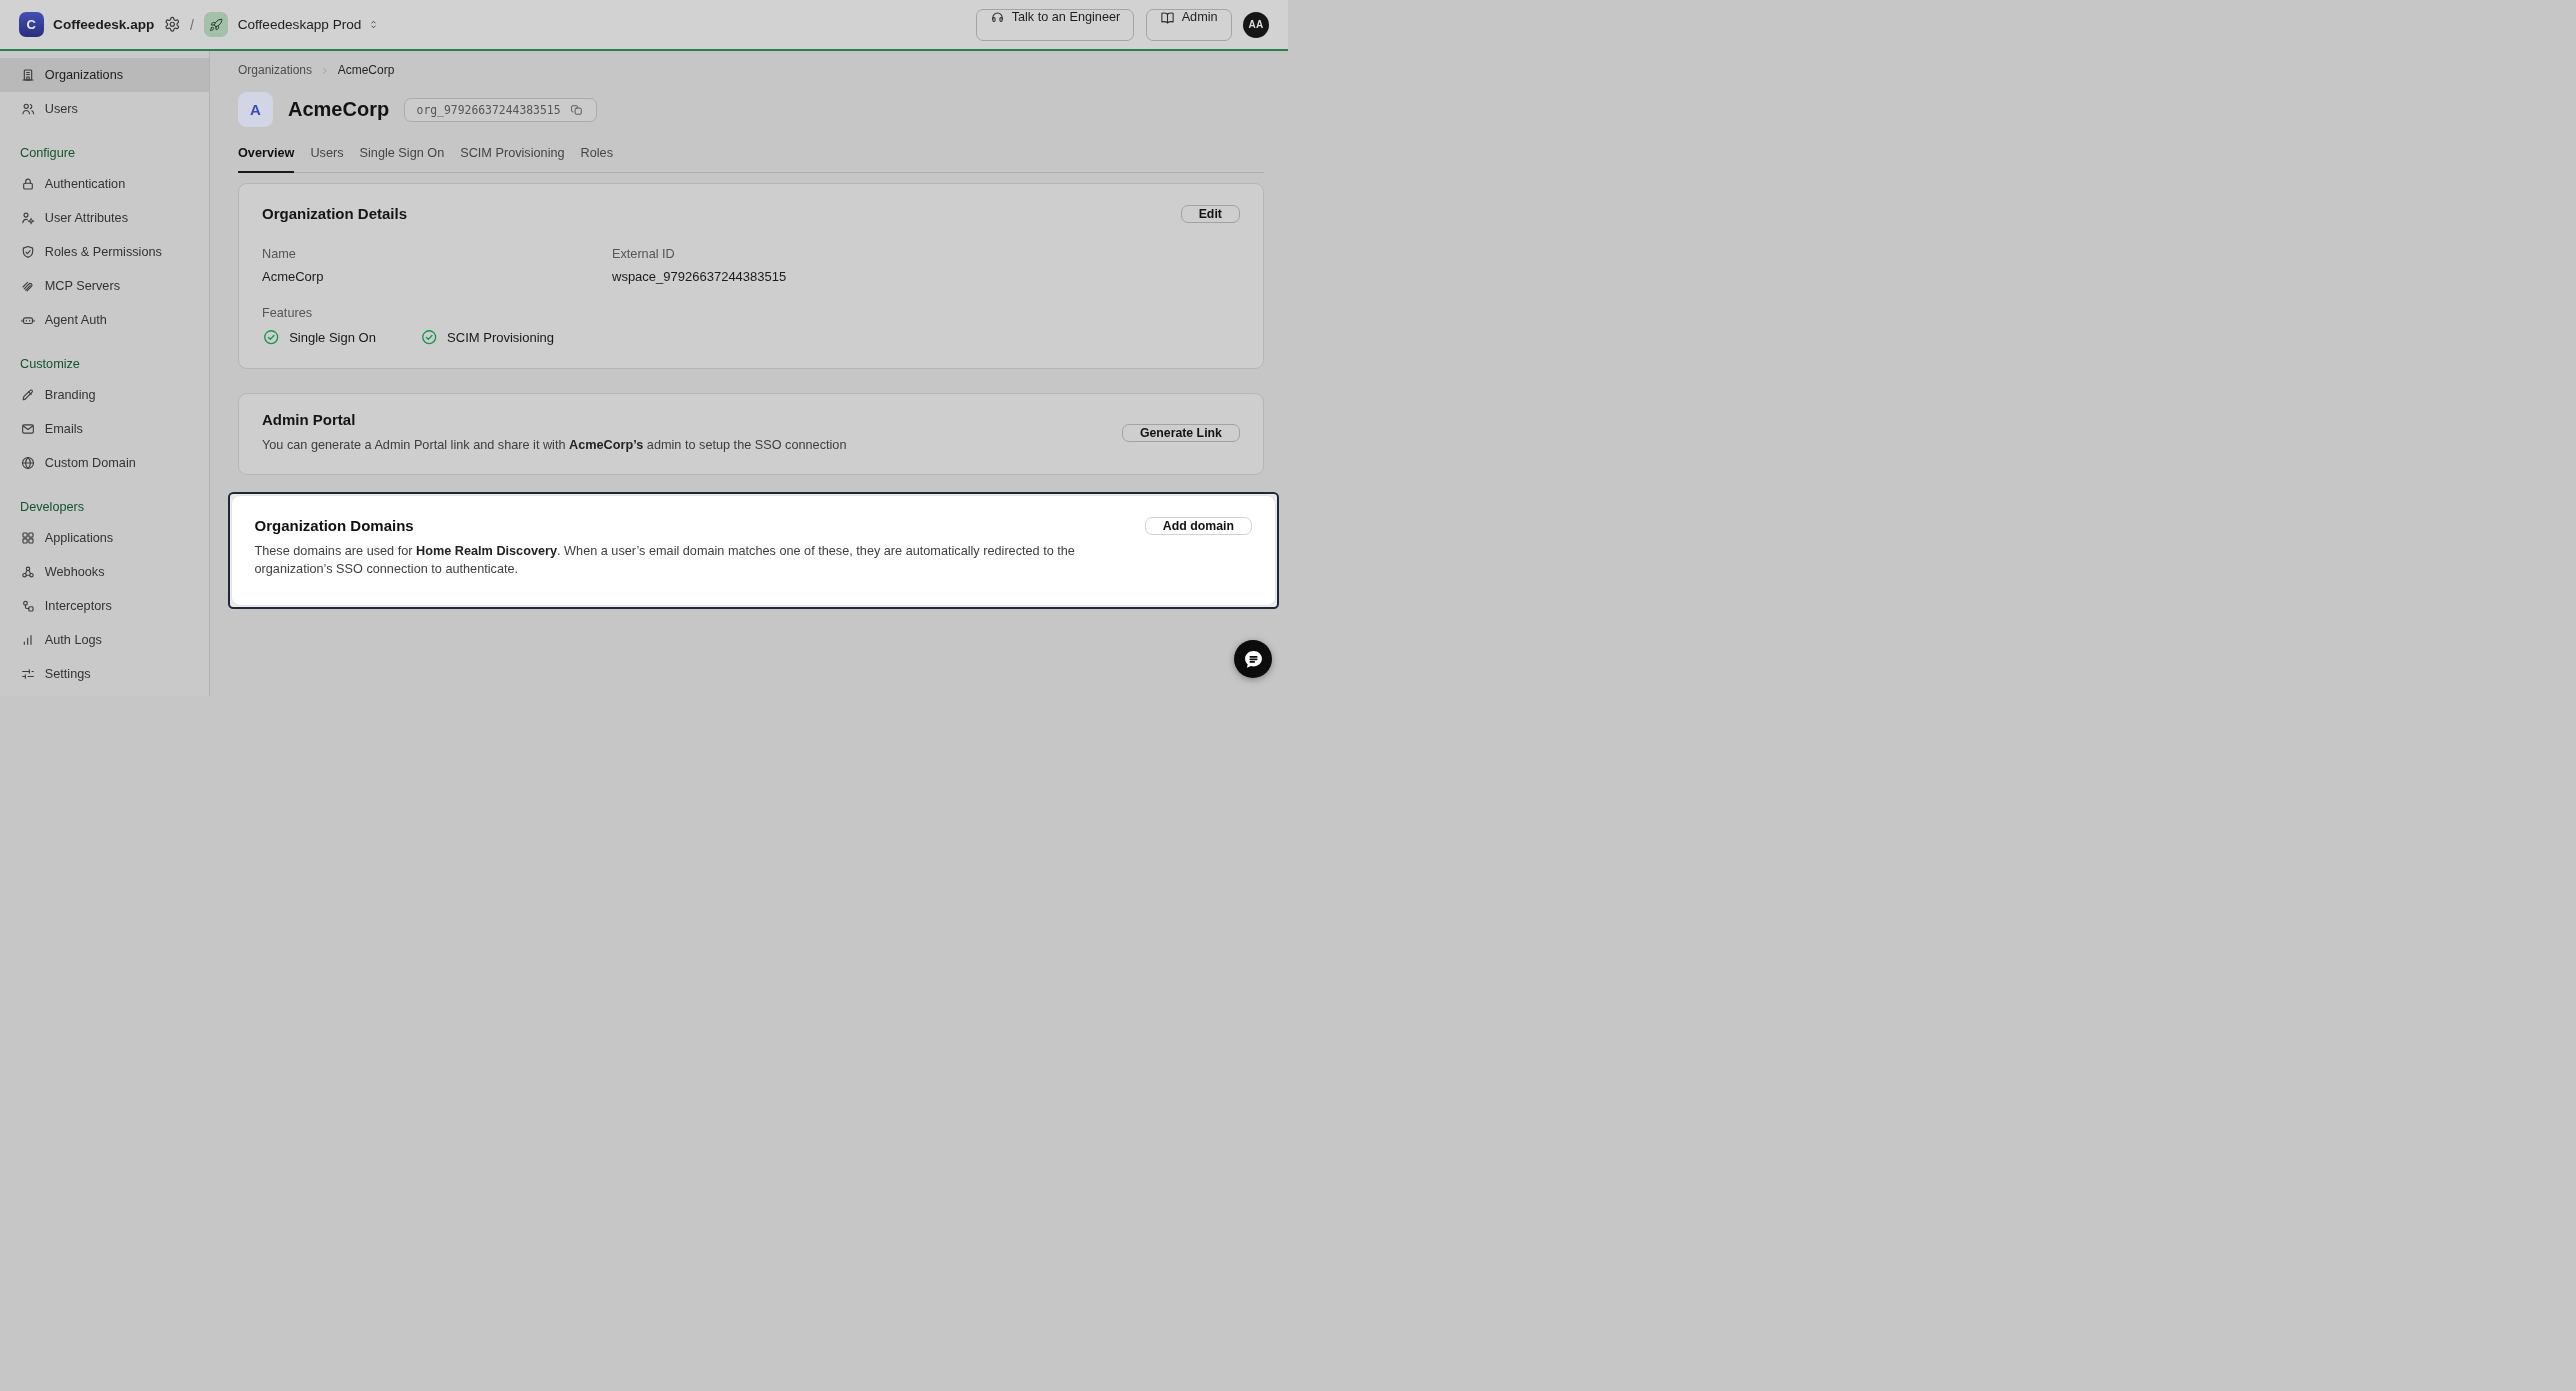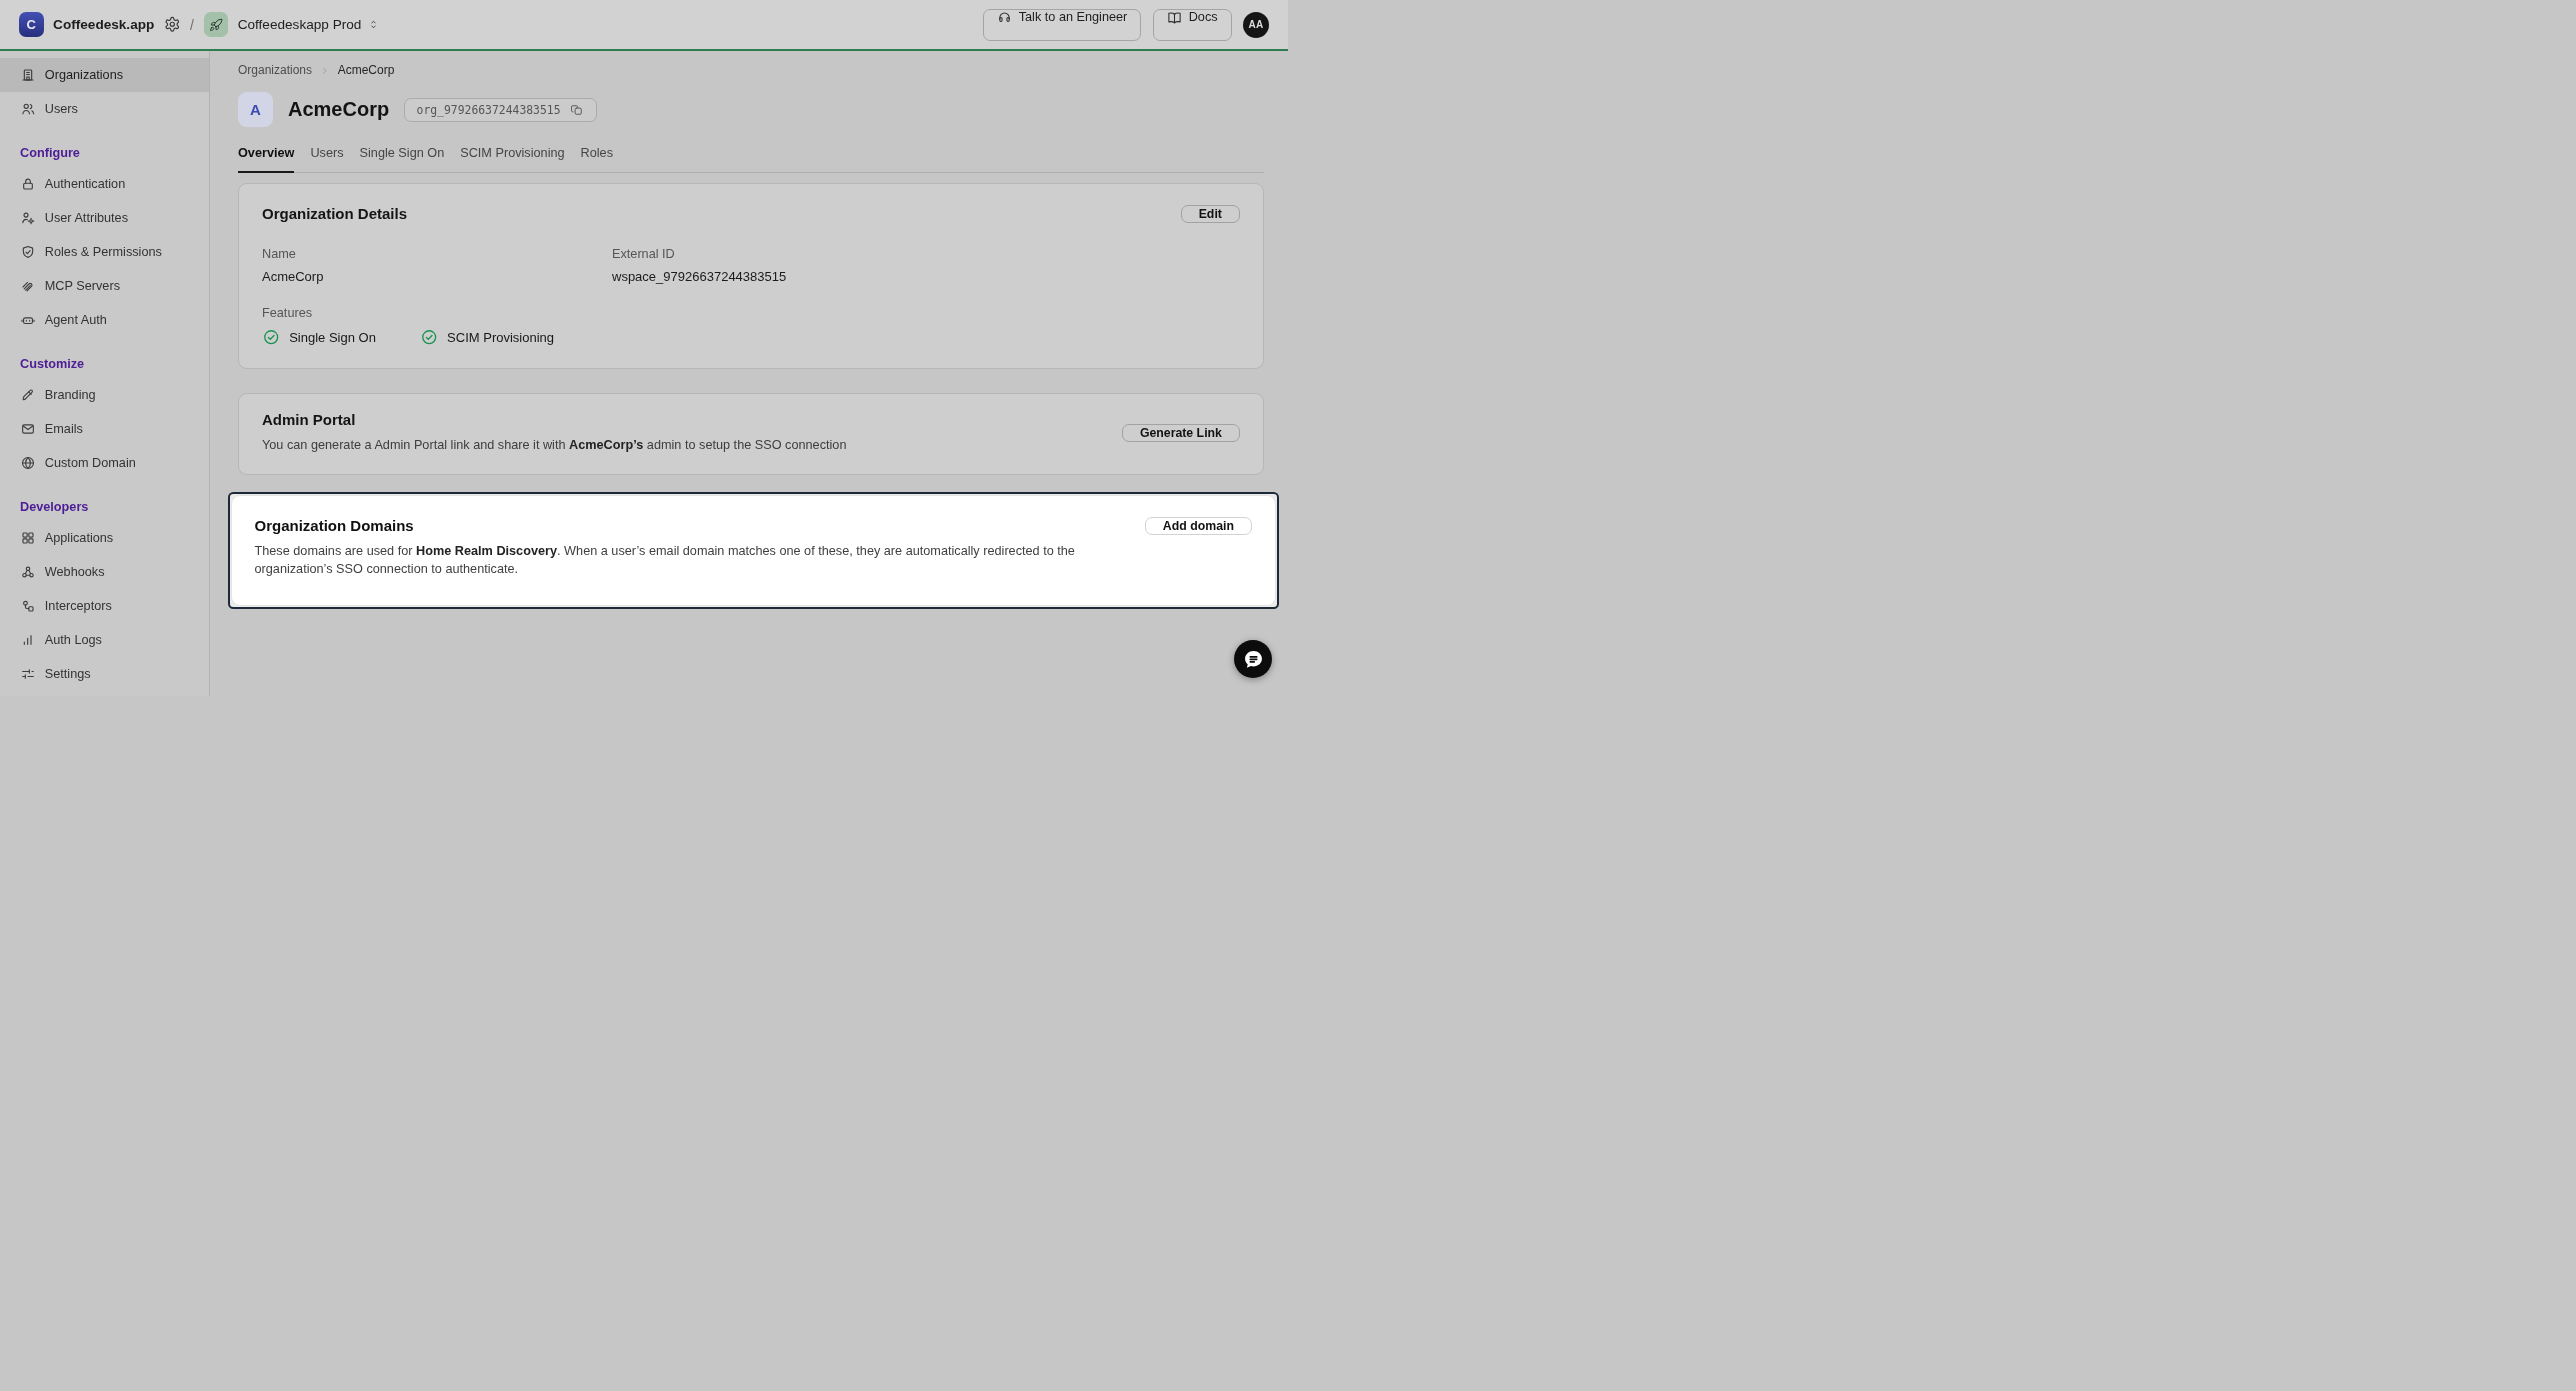--- a/index.html
+++ b/index.html
@@ -36,21 +36,21 @@
   .avatar{width:26px;height:26px;border-radius:50%;background:#151515;color:#dedede;
     font-size:10px;font-weight:700;display:flex;align-items:center;justify-content:center;letter-spacing:0.4px;cursor:pointer}
 
   
   .shell{display:flex;height:645px}
   .sidebar{width:210px;background:#c9c9c9;border-right:0.9px solid #b2b2b2;padding-top:7px}
   .side-item{display:flex;align-items:center;gap:8.8px;height:34px;padding:0 12.3px 0 20px;
     font-size:12.7px;color:#333;cursor:pointer}
   .side-item .icon{color:#3d3d3d}
   .side-item.active{background:#b9b9b9;color:#1e1e1e;font-weight:500}
-  .side-header{font-size:12.7px;font-weight:700;color:#4c1d95;padding:0 12.3px 0 20px;margin:20px 0 7px}
+  .side-header{font-size:12.7px;font-weight:400;color:#14532d;padding:0 12.3px 0 20px;margin:20px 0 7px}
 
   .main{flex:1;position:relative;padding:12.3px 24.5px 0 28px}
 
   
   .breadcrumb{display:flex;align-items:center;gap:8px;font-size:12px;color:#4d4d4d}
   .breadcrumb .crumb{cursor:pointer}
   .breadcrumb .current{color:#262626}
   .breadcrumb .sep{width:9.6px;height:9.6px;color:#8a8a8a}
   .page-head{display:flex;align-items:center;margin-top:15px}
   .org-avatar{width:35px;height:35px;border-radius:8.8px;background:var(--org-avatar-bg);color:var(--org-avatar-text);
@@ -145,21 +145,21 @@
         </span>
       <span>Talk to an Engineer</span>
     </button>
     <button class="top-btn">
       <span class="icon">
           <svg viewBox="0 0 24 24" fill="none" stroke="currentColor" stroke-width="1.7" stroke-linecap="round" stroke-linejoin="round">
             <path d="M12 6.8C10.6 5.4 8.7 4.8 6.3 4.8c-1.1 0-2.2.15-3.3.45V19c1.1-.3 2.2-.45 3.3-.45 2.4 0 4.3.6 5.7 2 1.4-1.4 3.3-2 5.7-2 1.1 0 2.2.15 3.3.45V5.25c-1.1-.3-2.2-.45-3.3-.45-2.4 0-4.3.6-5.7 2z"></path>
             <path d="M12 6.8v13.7"></path>
           </svg>
         </span>
-      <span>Docs</span>
+      <span>Admin</span>
     </button>
     <div class="avatar">AA</div>
   </div>
 </header>
 
 <div class="shell">
   <nav class="sidebar" id="sidebar">
       <div class="side-item active">
         <span class="icon">
           <svg viewBox="0 0 24 24" fill="none" stroke="currentColor" stroke-width="1.7" stroke-linecap="round" stroke-linejoin="round">

